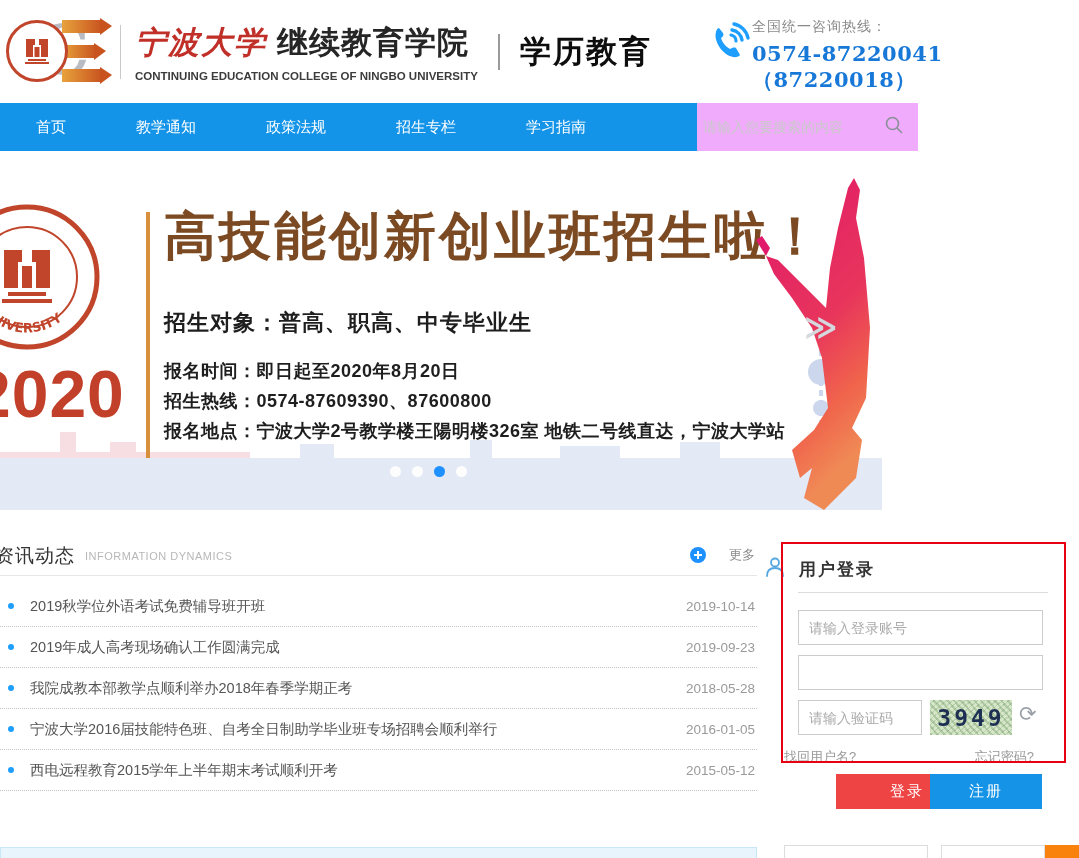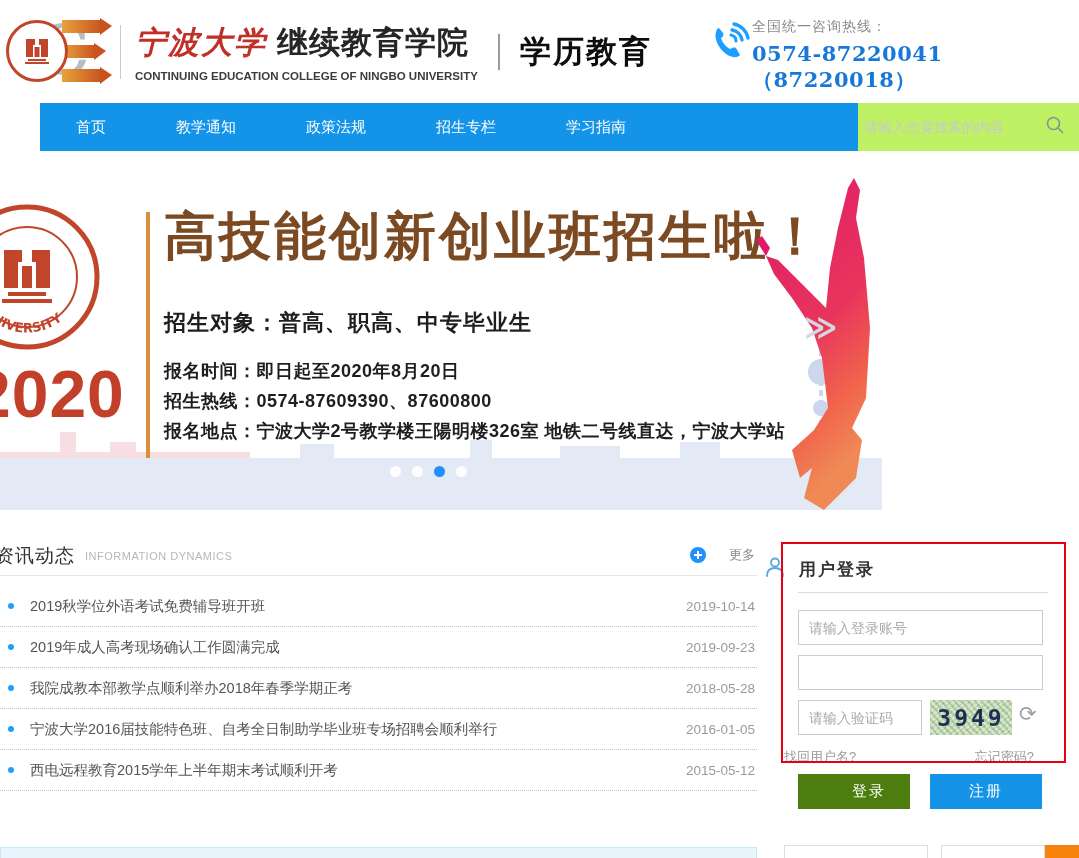--- a/index.html
+++ b/index.html
@@ -25,24 +25,24 @@
   .logo-en { font-size:11.5px; font-weight:bold; color:#3c3c3c; margin-top:6px; letter-spacing:0px; }
   .logo-divider2 { width:2px; height:36px; background:#9a9a9a; margin:0 20px; }
   .logo-section { font-size:31px; font-weight:900; color:#0d0d0d; letter-spacing:2px; }
 
   .hotline { position:absolute; left:706px; top:18px; display:flex; align-items:flex-start; }
   .hotline-text { }
   .hotline-label { font-size:14px; color:#8a8a8a; letter-spacing:1px; }
   .hotline-number { font-family:"DejaVu Serif",serif; font-weight:bold; font-size:21px; color:#1778d8; margin-top:5px; letter-spacing:0.5px; }
 
   
-  .nav { position:absolute; left:0; top:103px; width:1079px; height:48px; display:flex;padding-left:40px; }
+  .nav { position:absolute; left:0; top:103px; width:918px; height:48px; display:flex; }
   .nav-blue { width:881px; height:48px; background:#1494e8; display:flex; align-items:center; gap:70px; padding-left:36px; }
   .nav-item { color:#fff; font-size:15px; cursor:pointer; white-space:nowrap; }
-  .nav-search { flex:1; height:48px; background:#bef264; display:flex; align-items:center; padding:0 14px 0 6px; }
+  .nav-search { flex:1; height:48px; background:#f0abfc; display:flex; align-items:center; padding:0 14px 0 6px; }
   .nav-search input { flex:1; border:none; outline:none; font-size:14px; color:#555; background:transparent; }
   .nav-search input::placeholder { color:#c9c9c9; }
 
   
   .banner { position:absolute; left:0; top:160px; width:882px; height:350px; background:#fff; overflow:hidden; }
   .sky-strip { position:absolute; left:0; bottom:0; width:882px; height:52px; background:#e3e9f5; }
   .sky-bump { position:absolute; background:#e3e9f5; }
   .sky-pink { position:absolute; background:#f7dee2; }
   .banner-seal { position:absolute; left:-48px; top:42px; }
   .banner-year { position:absolute; left:-26px; top:196px; font-size:66px; font-weight:bold; color:#c2402a; letter-spacing:1px; }
@@ -86,21 +86,21 @@
   .inp-captcha { left:798px; top:700px; width:124px; height:35px; }
   .captcha-img { position:absolute; left:930px; top:700px; width:82px; height:35px; background-color:#d6e6c8;
      background-image:repeating-linear-gradient(48deg, rgba(80,130,70,.28) 0 2px, transparent 2px 5px),
                       repeating-linear-gradient(-40deg, rgba(60,110,60,.18) 0 1px, transparent 1px 4px);
      display:flex; align-items:center; justify-content:center; cursor:pointer; }
   .captcha-digits { font-family:"DejaVu Sans Mono",monospace; font-size:23px; font-weight:bold; color:#1d3054; letter-spacing:3px; }
   .captcha-refresh { position:absolute; left:1019px; top:703px; font-size:21px; color:#9aa0a6; cursor:pointer; line-height:1; }
   .login-links { position:absolute; left:784px; top:748px; width:250px; display:flex; justify-content:space-between; }
   .login-link { font-size:13px; color:#999; cursor:pointer; }
   .btn { position:absolute; top:774px; width:112px; height:35px; border:none; color:#fff; font-size:15px; letter-spacing:2px; cursor:pointer; font-family:inherit; }
-  .btn-login { left:798px; background:#4d7c0f;padding-left:30px; }
+  .btn-login { left:836px; background:#ef4444;padding-left:30px; }
   .btn-register { left:930px; background:#1593e6; }
 
   
   .partial-box { position:absolute; top:845px; height:34px; background:#fff; border:1px solid #ddd; }
   .pb1 { left:784px; width:144px; }
   .pb2 { left:941px; width:104px; }
   .pb-orange { position:absolute; top:845px; left:1045px; width:34px; height:34px; background:#f8820b; }
 </style>
 </head>
 <body>

